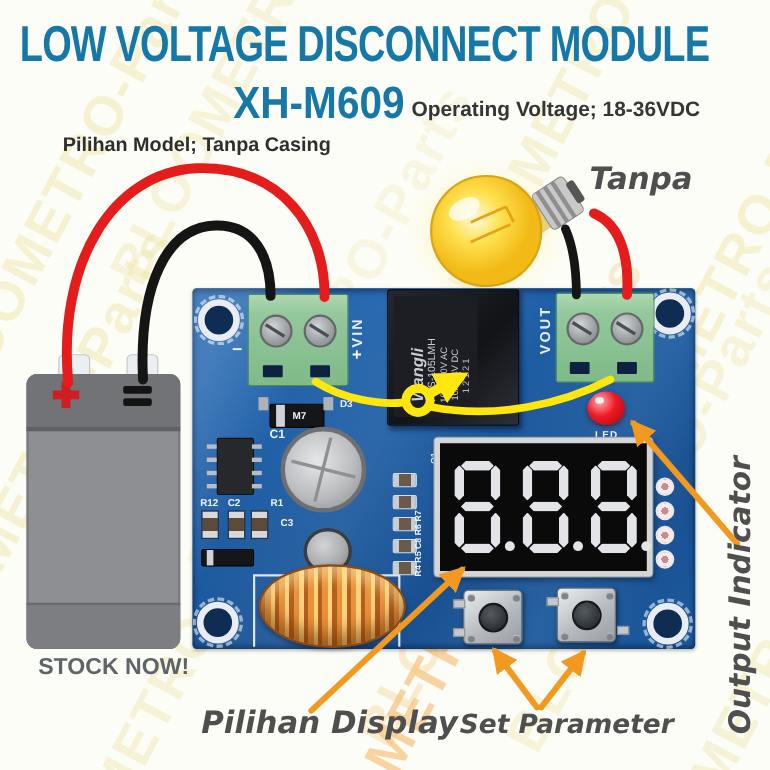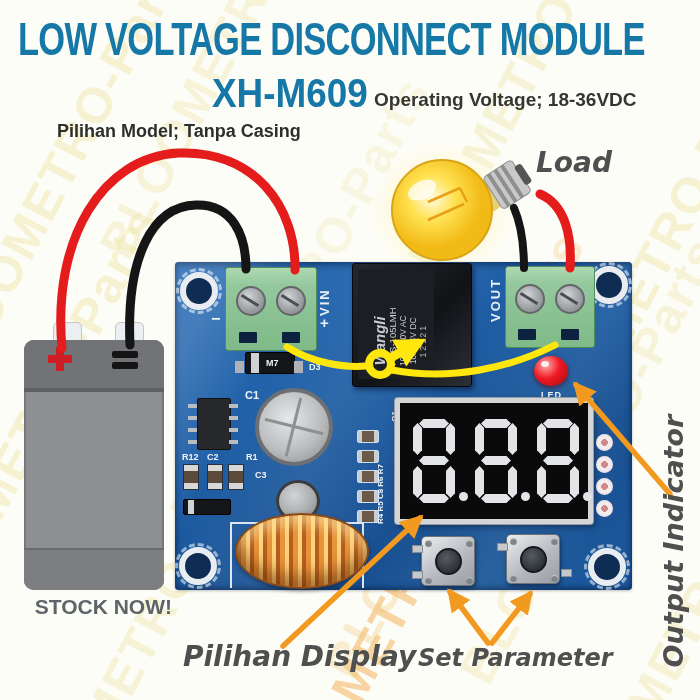--- a/index.html
+++ b/index.html
@@ -175,21 +175,21 @@
     <rect x="126" y="46" width="34" height="38" rx="4" fill="#c9c9c9" stroke="#8a8a8a"></rect>
     <rect x="131" y="46" width="4" height="38" fill="#8f8f8f"></rect>
     <rect x="139" y="46" width="4" height="38" fill="#8f8f8f"></rect>
     <rect x="147" y="46" width="4" height="38" fill="#8f8f8f"></rect>
     <rect x="158" y="54" width="8" height="22" rx="3" fill="#555"></rect>
   </g>
   <circle cx="76" cy="82" r="50" fill="url(#glass)" stroke="#d9a415" stroke-width="2"></circle>
   <path d="M 62 74 L 94 60 M 62 92 L 98 76 M 94 60 L 101 74" stroke="#e8a017" stroke-width="2.5" fill="none"></path>
   <ellipse cx="56" cy="62" rx="15" ry="9" fill="rgba(255,255,255,.75)" transform="rotate(-28 56 62)"></ellipse>
 </svg>
-<div class="abs annot" id="load-label">Load</div>
+<div class="abs annot" id="load-label">Tanpa</div>
 
 <div class="abs" id="battery">
   <div class="bat-term" style="left:29px;"></div>
   <div class="bat-term" style="left:91px;"></div>
   <div id="bat-body">
     <div id="bat-top">
       <div>
         <div class="plusbar" style="left:24px;top:15px;width:24px;height:8px;"></div>
         <div class="plusbar" style="left:32px;top:7px;width:8px;height:24px;"></div>
       </div>
@@ -234,21 +234,21 @@
   <div class="tblock" style="left:330px;top:4px;width:88px;height:80px;">
     <div class="screw" style="left:9px;top:17px;"></div>
     <div class="screw" style="left:49px;top:17px;"></div>
     <div class="slot" style="left:12px;top:62px;"></div>
     <div class="slot" style="left:55px;top:62px;"></div>
   </div>
 
   <div id="led"></div>
   <div class="silk" style="left:366px;top:128px;letter-spacing:1px;">LED</div>
 
-  <div class="diode" style="left:70px;top:90px;width:48px;height:20px;">
+  <div class="diode" style="left:70px;top:105px;width:48px;height:20px;">
     <div class="dband" style="left:5px;"></div>
     <div class="silk" style="left:20px;top:5px;">M7</div>
   </div>
   <div class="pad" style="left:60px;top:99px;width:9px;height:12px;"></div>
   <div class="pad" style="left:119px;top:99px;width:9px;height:12px;"></div>
   <div class="silk" style="left:134px;top:100px;">D3</div>
 
   <div id="ic1">
     <div class="pin" style="left:-10px;top:5px;"></div>
       <div class="pin" style="left:-10px;top:17px;"></div>

